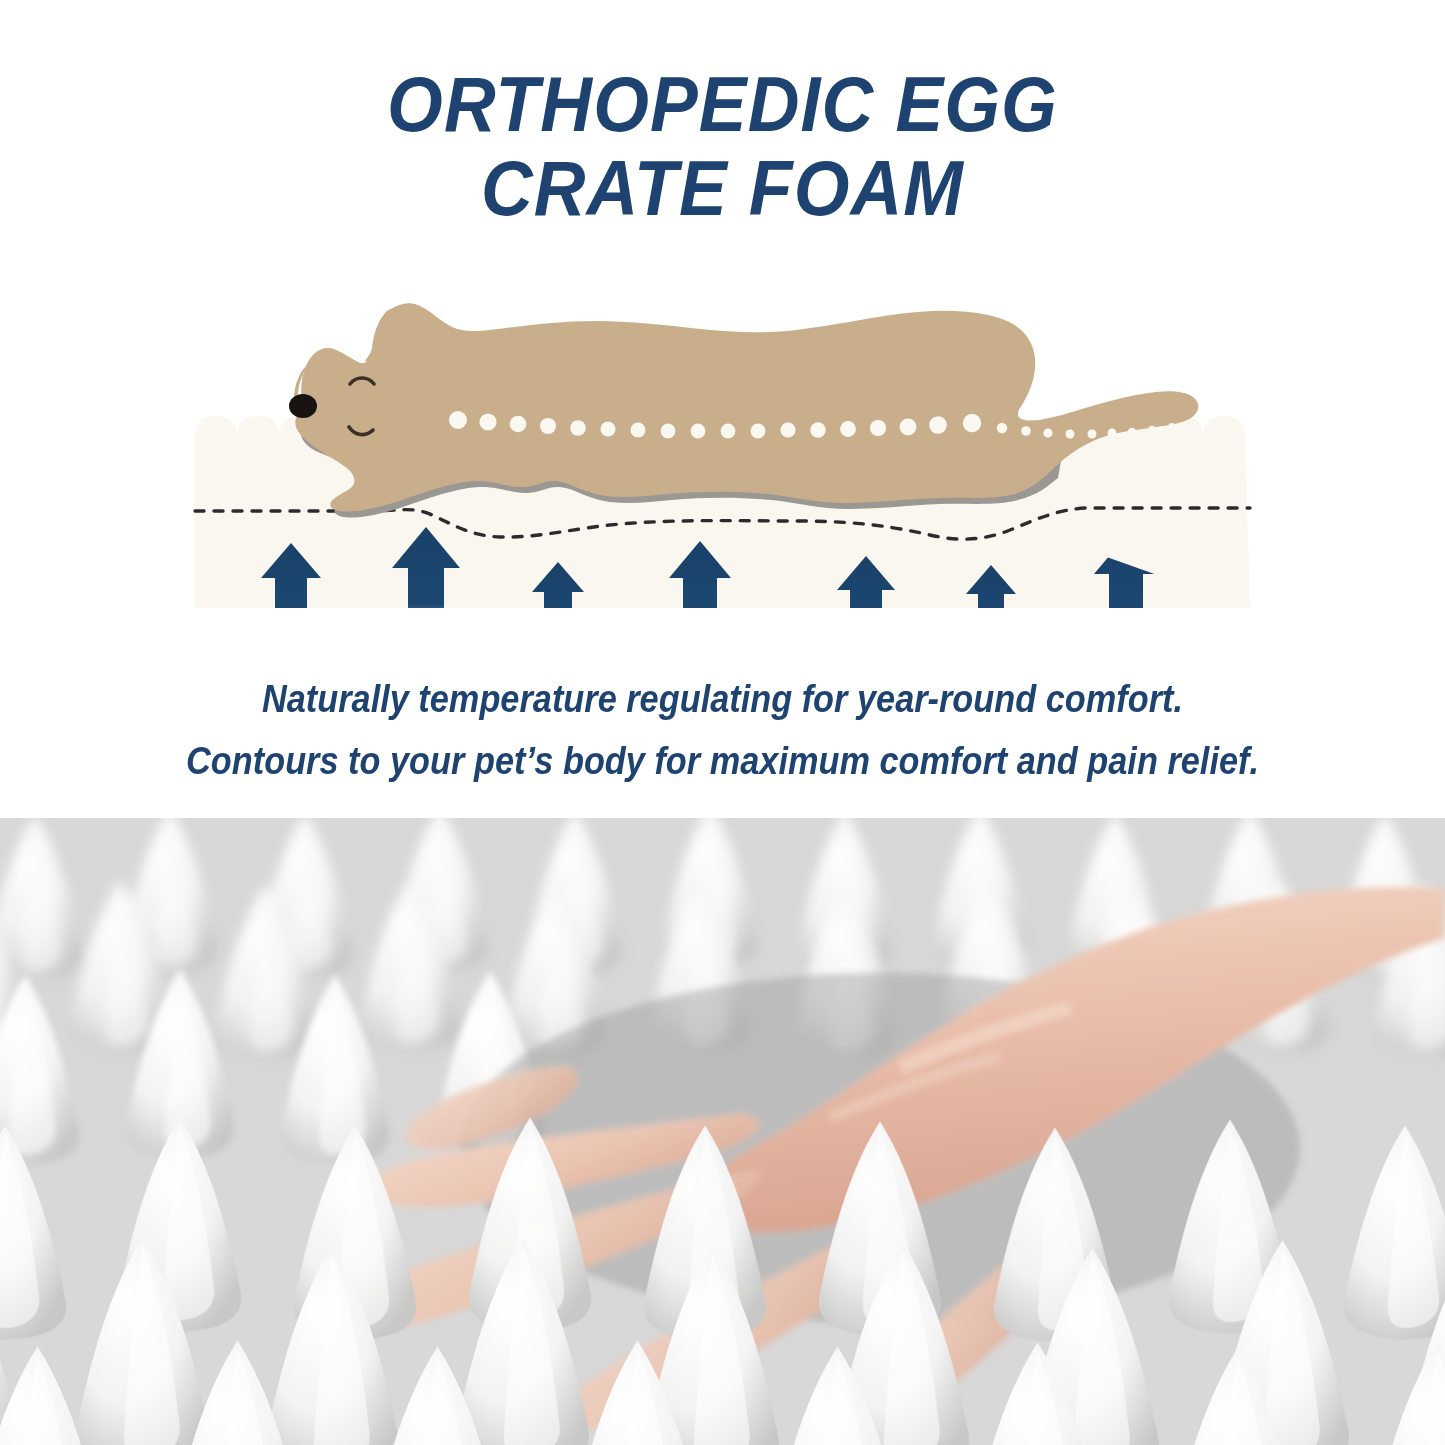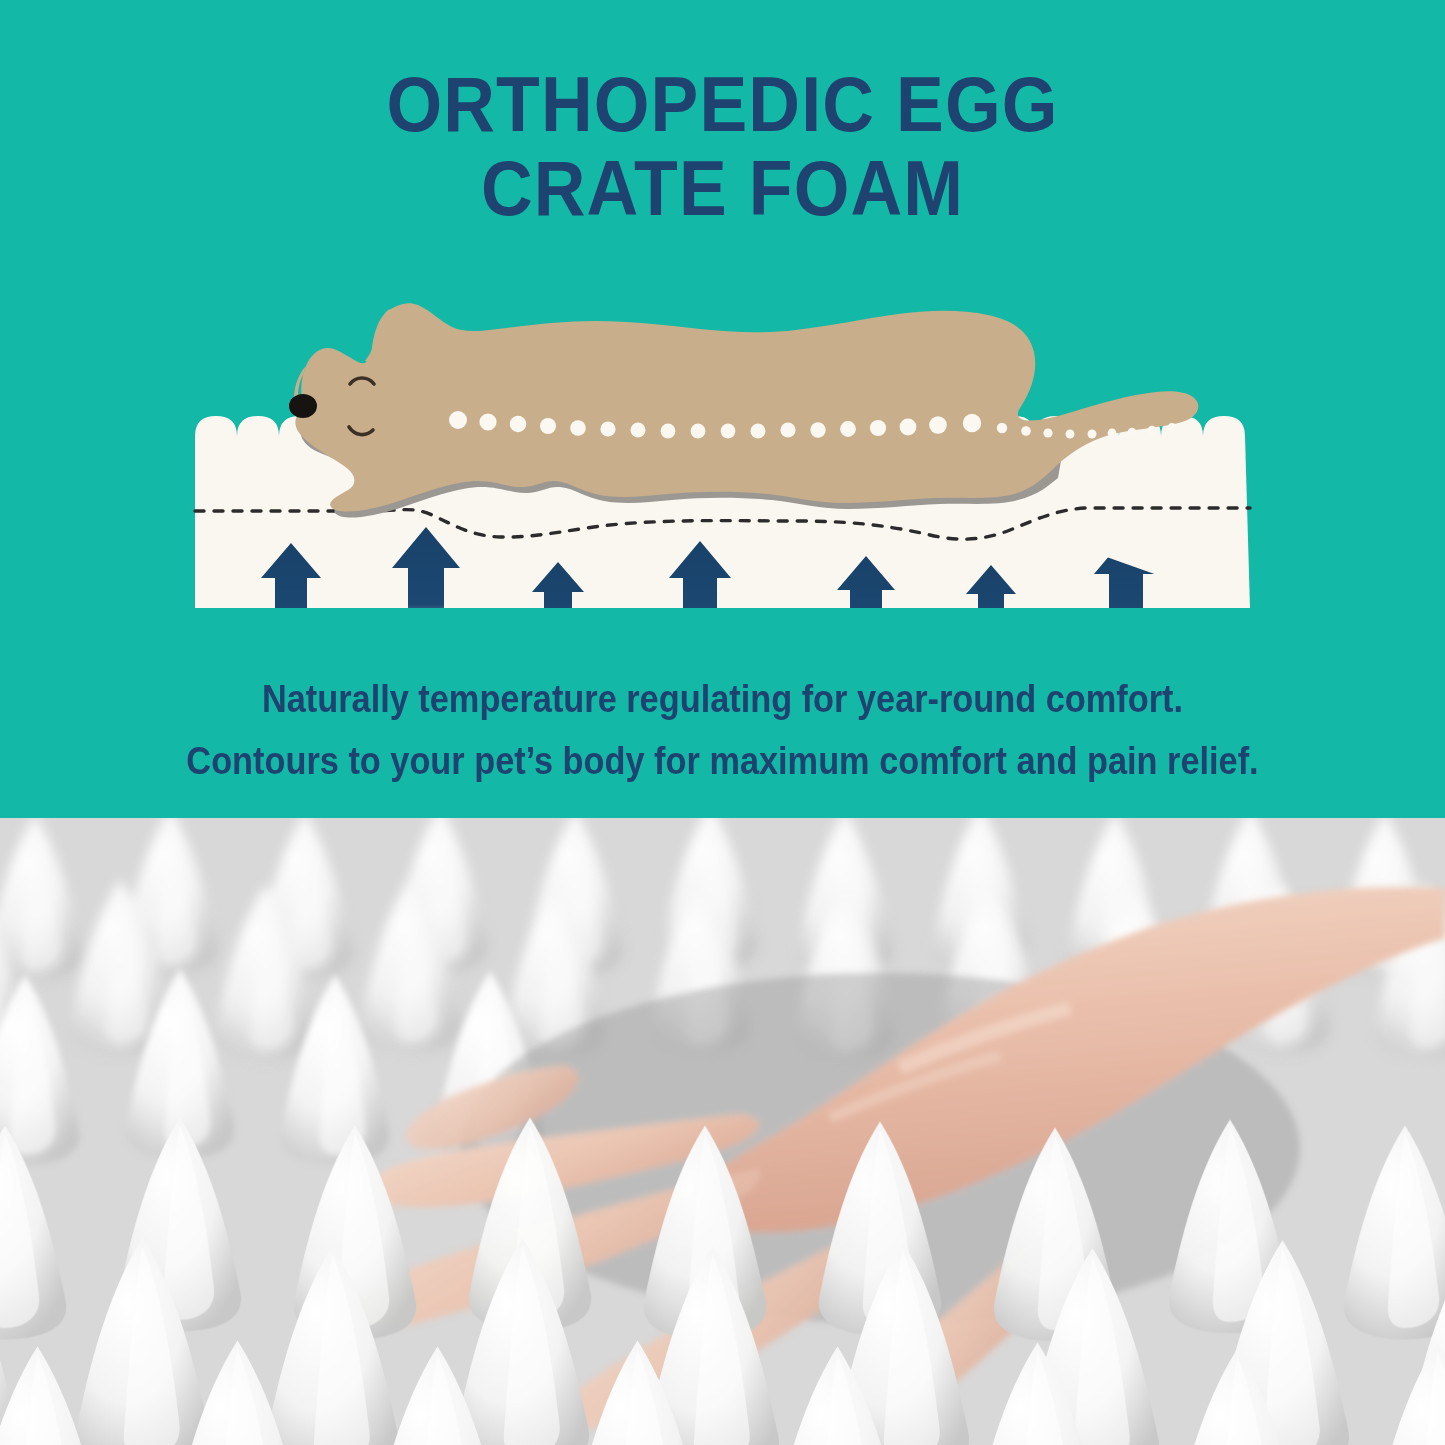--- a/index.html
+++ b/index.html
@@ -6,21 +6,22 @@
   body{
     width:1445px;height:1445px;overflow:hidden;
     font-family:"Liberation Sans", sans-serif;
     background:#cacaca;
   }
   #page{position:relative;width:1445px;height:1445px;overflow:hidden;}
 
   
   .top-panel{
     position:absolute;left:0;top:0;width:1445px;height:818px;
-    background:#14b8a6;
+    background:#ffffff;
+    font-style:italic;
   }
 
   .headline{
     position:absolute;left:0;top:62px;width:1445px;
     text-align:center;
     color:#1e4370;
     font-family:"Liberation Sans", sans-serif;
     font-weight:bold;
     font-size:77px;
     line-height:84px;

